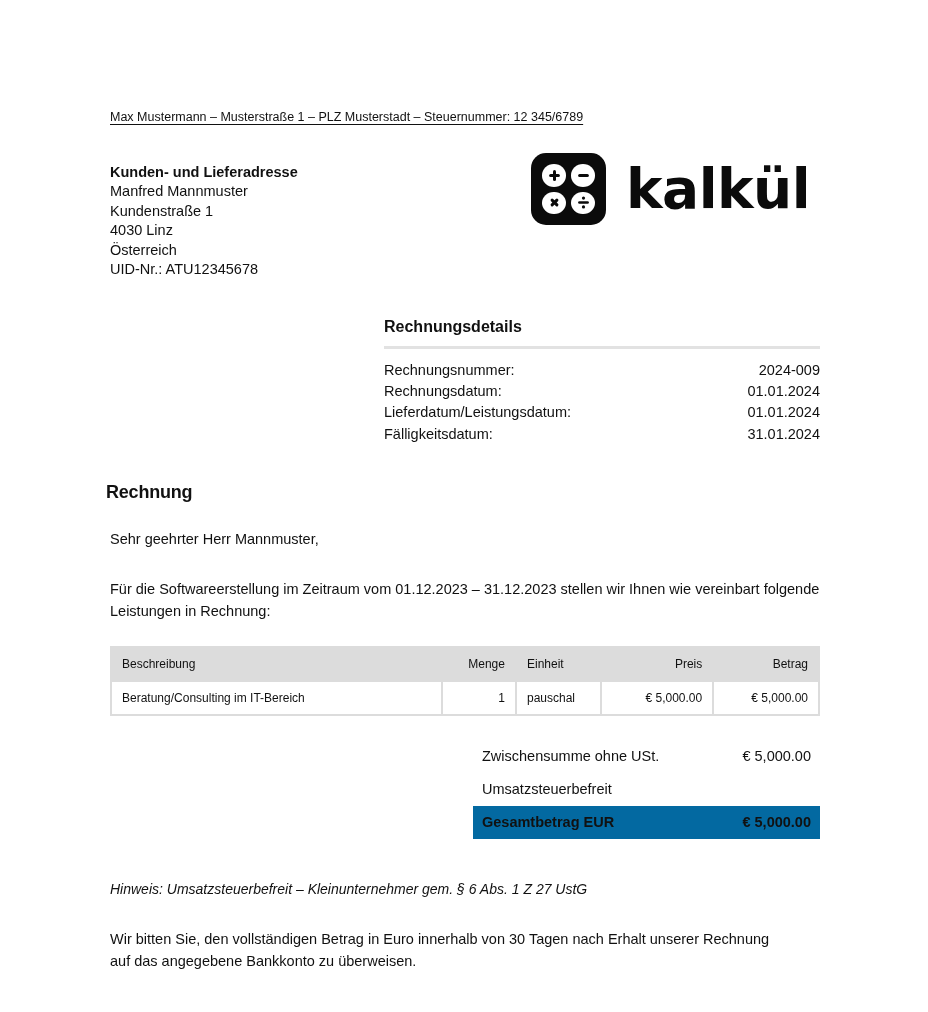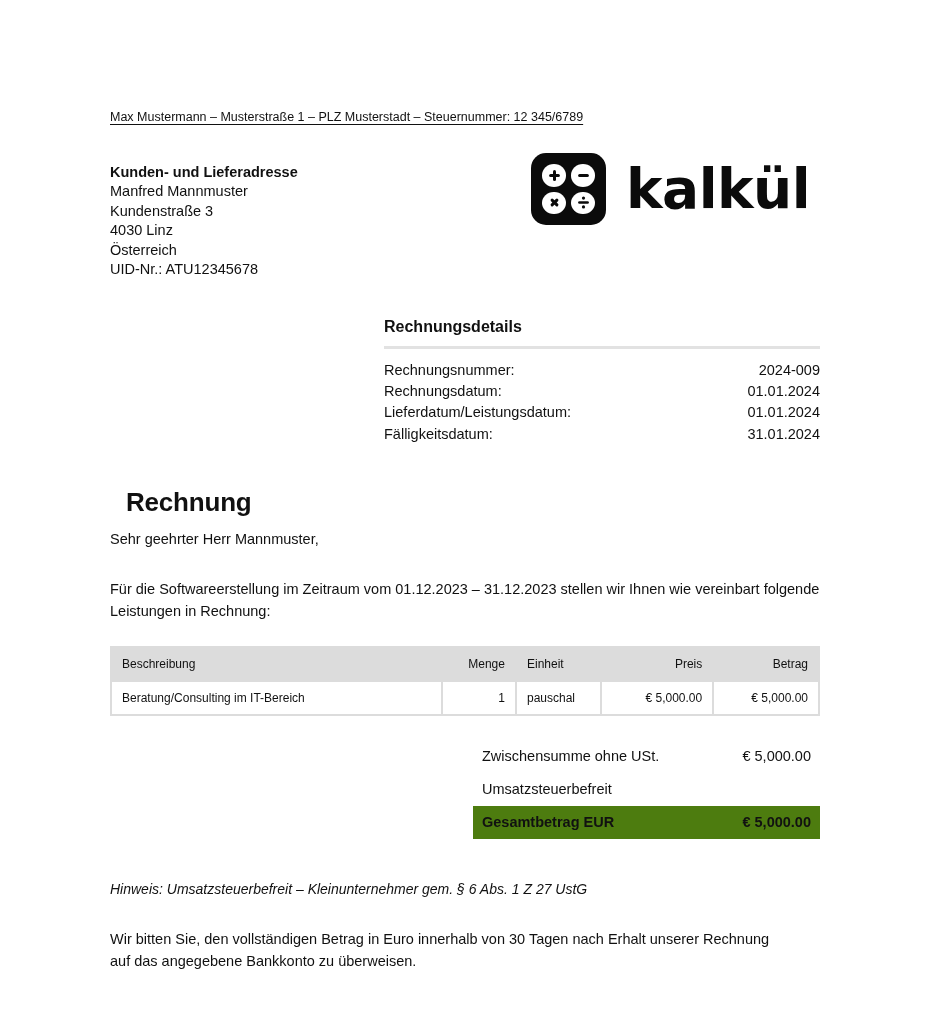--- a/index.html
+++ b/index.html
@@ -112,23 +112,23 @@
     justify-content: space-between;
     font-size: 14.5px;
     line-height: 21.2px;
     color: #111;
   }
   .details-row .d-val { text-align: right; }
 
   
   .headline {
     position: absolute;
-    left: 126px;
+    left: 106px;
     top: 470px;
-    font-size: 26px;
+    font-size: 18px;
     font-weight: bold;
     color: #111;
     letter-spacing: -0.2px;
   }
   .greeting {
     position: absolute;
     left: 110px;
     top: 531px;
     font-size: 14.5px;
     color: #111;
@@ -187,21 +187,21 @@
   .totals-row {
     display: flex;
     justify-content: space-between;
     font-size: 14.5px;
     padding: 4px 9px 4px 9px;
     box-sizing: border-box;
     color: #111;
   }
   .totals-row.spaced { margin-bottom: 9px; }
   .totals-row.grand {
-    background: #4d7c0f;
+    background: #0369a1;
     font-weight: bold;
     padding: 8px 9px 9px 9px;
     margin-top: 5px;
   }
 
   
   .note {
     position: absolute;
     left: 110px;
     top: 881px;
@@ -222,21 +222,21 @@
 </head>
 <body>
 
 <div class="page">
 
   <div class="sender-line">Max Mustermann – Musterstraße 1 – PLZ Musterstadt – Steuernummer: 12 345/6789</div>
 
   <div class="address-block">
     <div class="addr-title">Kunden- und Lieferadresse</div>
     <div>Manfred Mannmuster</div>
-    <div>Kundenstraße 3</div>
+    <div>Kundenstraße 1</div>
     <div>4030 Linz</div>
     <div>Österreich</div>
     <div>UID-Nr.: ATU12345678</div>
   </div>
 
   <div class="logo">
     <div class="logo-mark">
       <span class="logo-op">
         <svg width="13" height="13" viewBox="0 0 13 13" aria-hidden="true">
           <rect x="5" y="1.1" width="3" height="10.8" rx="1.5" fill="#0b0b0b"></rect>

